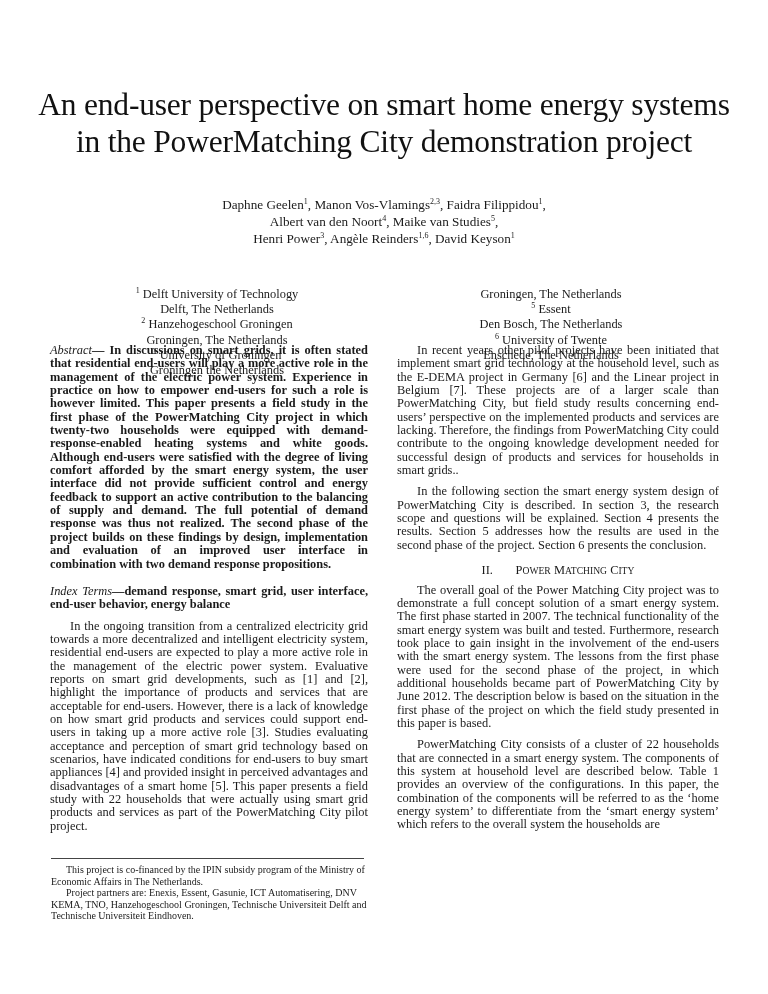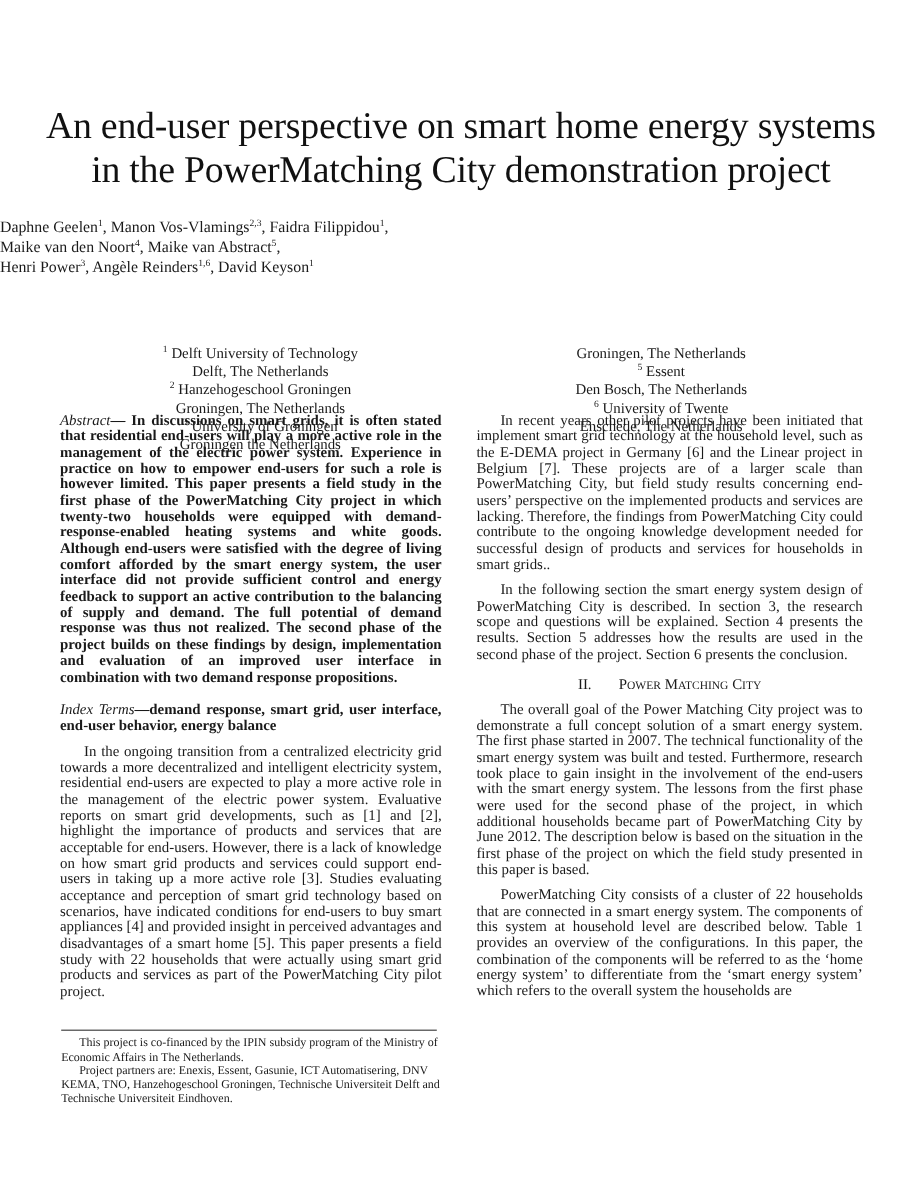--- a/index.html
+++ b/index.html
@@ -5,21 +5,21 @@
   html, body { margin: 0; padding: 0; background: #ffffff; }
   body {
     width: 768px; height: 994px; position: relative; overflow: hidden;
     font-family: "Liberation Serif", "DejaVu Serif", serif; color: #1a1a1a;
   }
   .title {
     position: absolute; left: 0; top: 86px; width: 768px; text-align: center;
     font-size: 31.5px; line-height: 37px; letter-spacing: -0.2px; color: #111;
   }
   .authors {
-    position: absolute; left: 0; top: 180px; width: 768px; 
+    position: absolute; left: 0; top: 196px; width: 768px; text-align: center;
     font-size: 13.2px; line-height: 17px;
   }
   .authors sup, .aff sup { font-size: 8px; vertical-align: 5px; line-height: 0; }
   .aff {
     position: absolute; top: 239px; text-align: center;
     font-size: 12.4px; line-height: 15.2px; margin-top: 48px;
   }
   .aff.left { left: 92px; width: 250px; }
   .aff.right { left: 436px; width: 230px; }
   .col {
@@ -57,22 +57,22 @@
   <div>in the PowerMatching City demonstration project</div>
 </div>
 
 <div class="authors">
   <div>
     <span>Daphne Geelen</span><sup>1</sup><span>, </span>
     <span>Manon Vos-Vlamings</span><sup>2,3</sup><span>, </span>
     <span>Faidra Filippidou</span><sup>1</sup><span>,</span>
   </div>
   <div>
-    <span>Maike van den Noort</span><sup>4</sup><span>, </span>
-    <span>Maike van Abstract</span><sup>5</sup><span>,</span>
+    <span>Albert van den Noort</span><sup>4</sup><span>, </span>
+    <span>Maike van Studies</span><sup>5</sup><span>,</span>
   </div>
   <div>
     <span>Henri Power</span><sup>3</sup><span>, </span>
     <span>Angèle Reinders</span><sup>1,6</sup><span>, </span>
     <span>David Keyson</span><sup>1</sup>
   </div>
 </div>
 
 <div class="aff left">
   <div><sup>1</sup> <span>Delft University of Technology</span></div>

